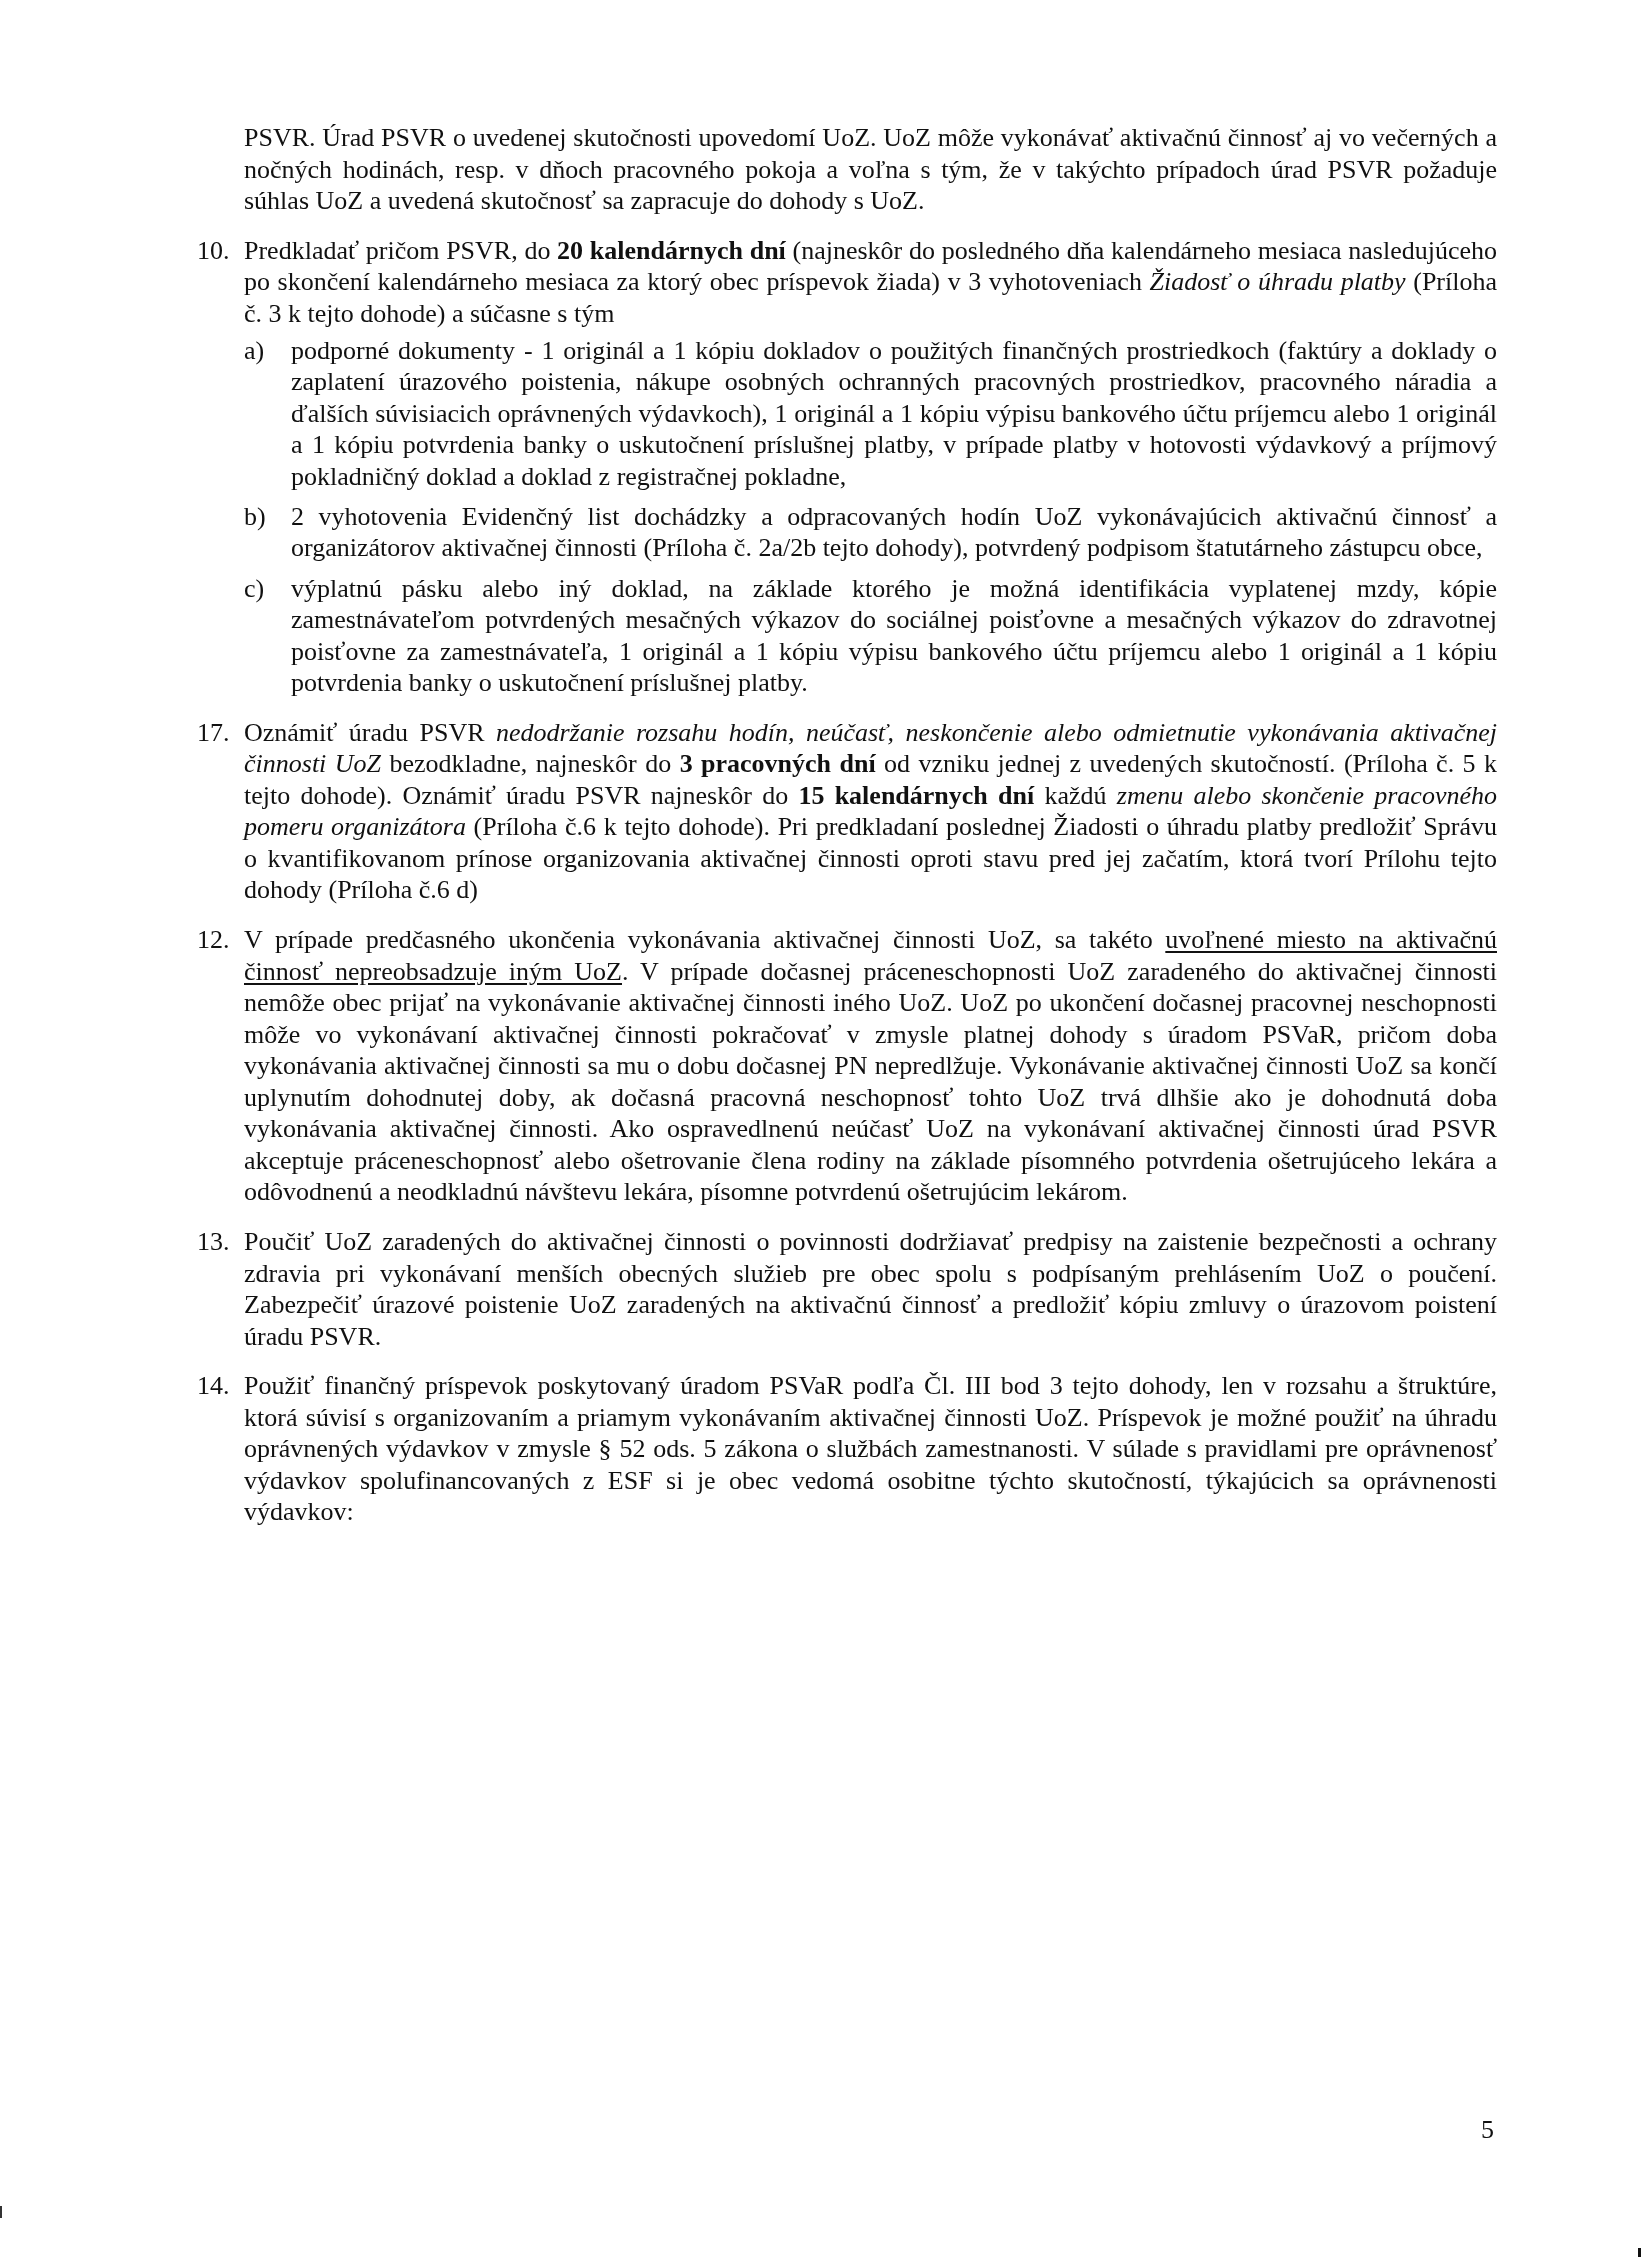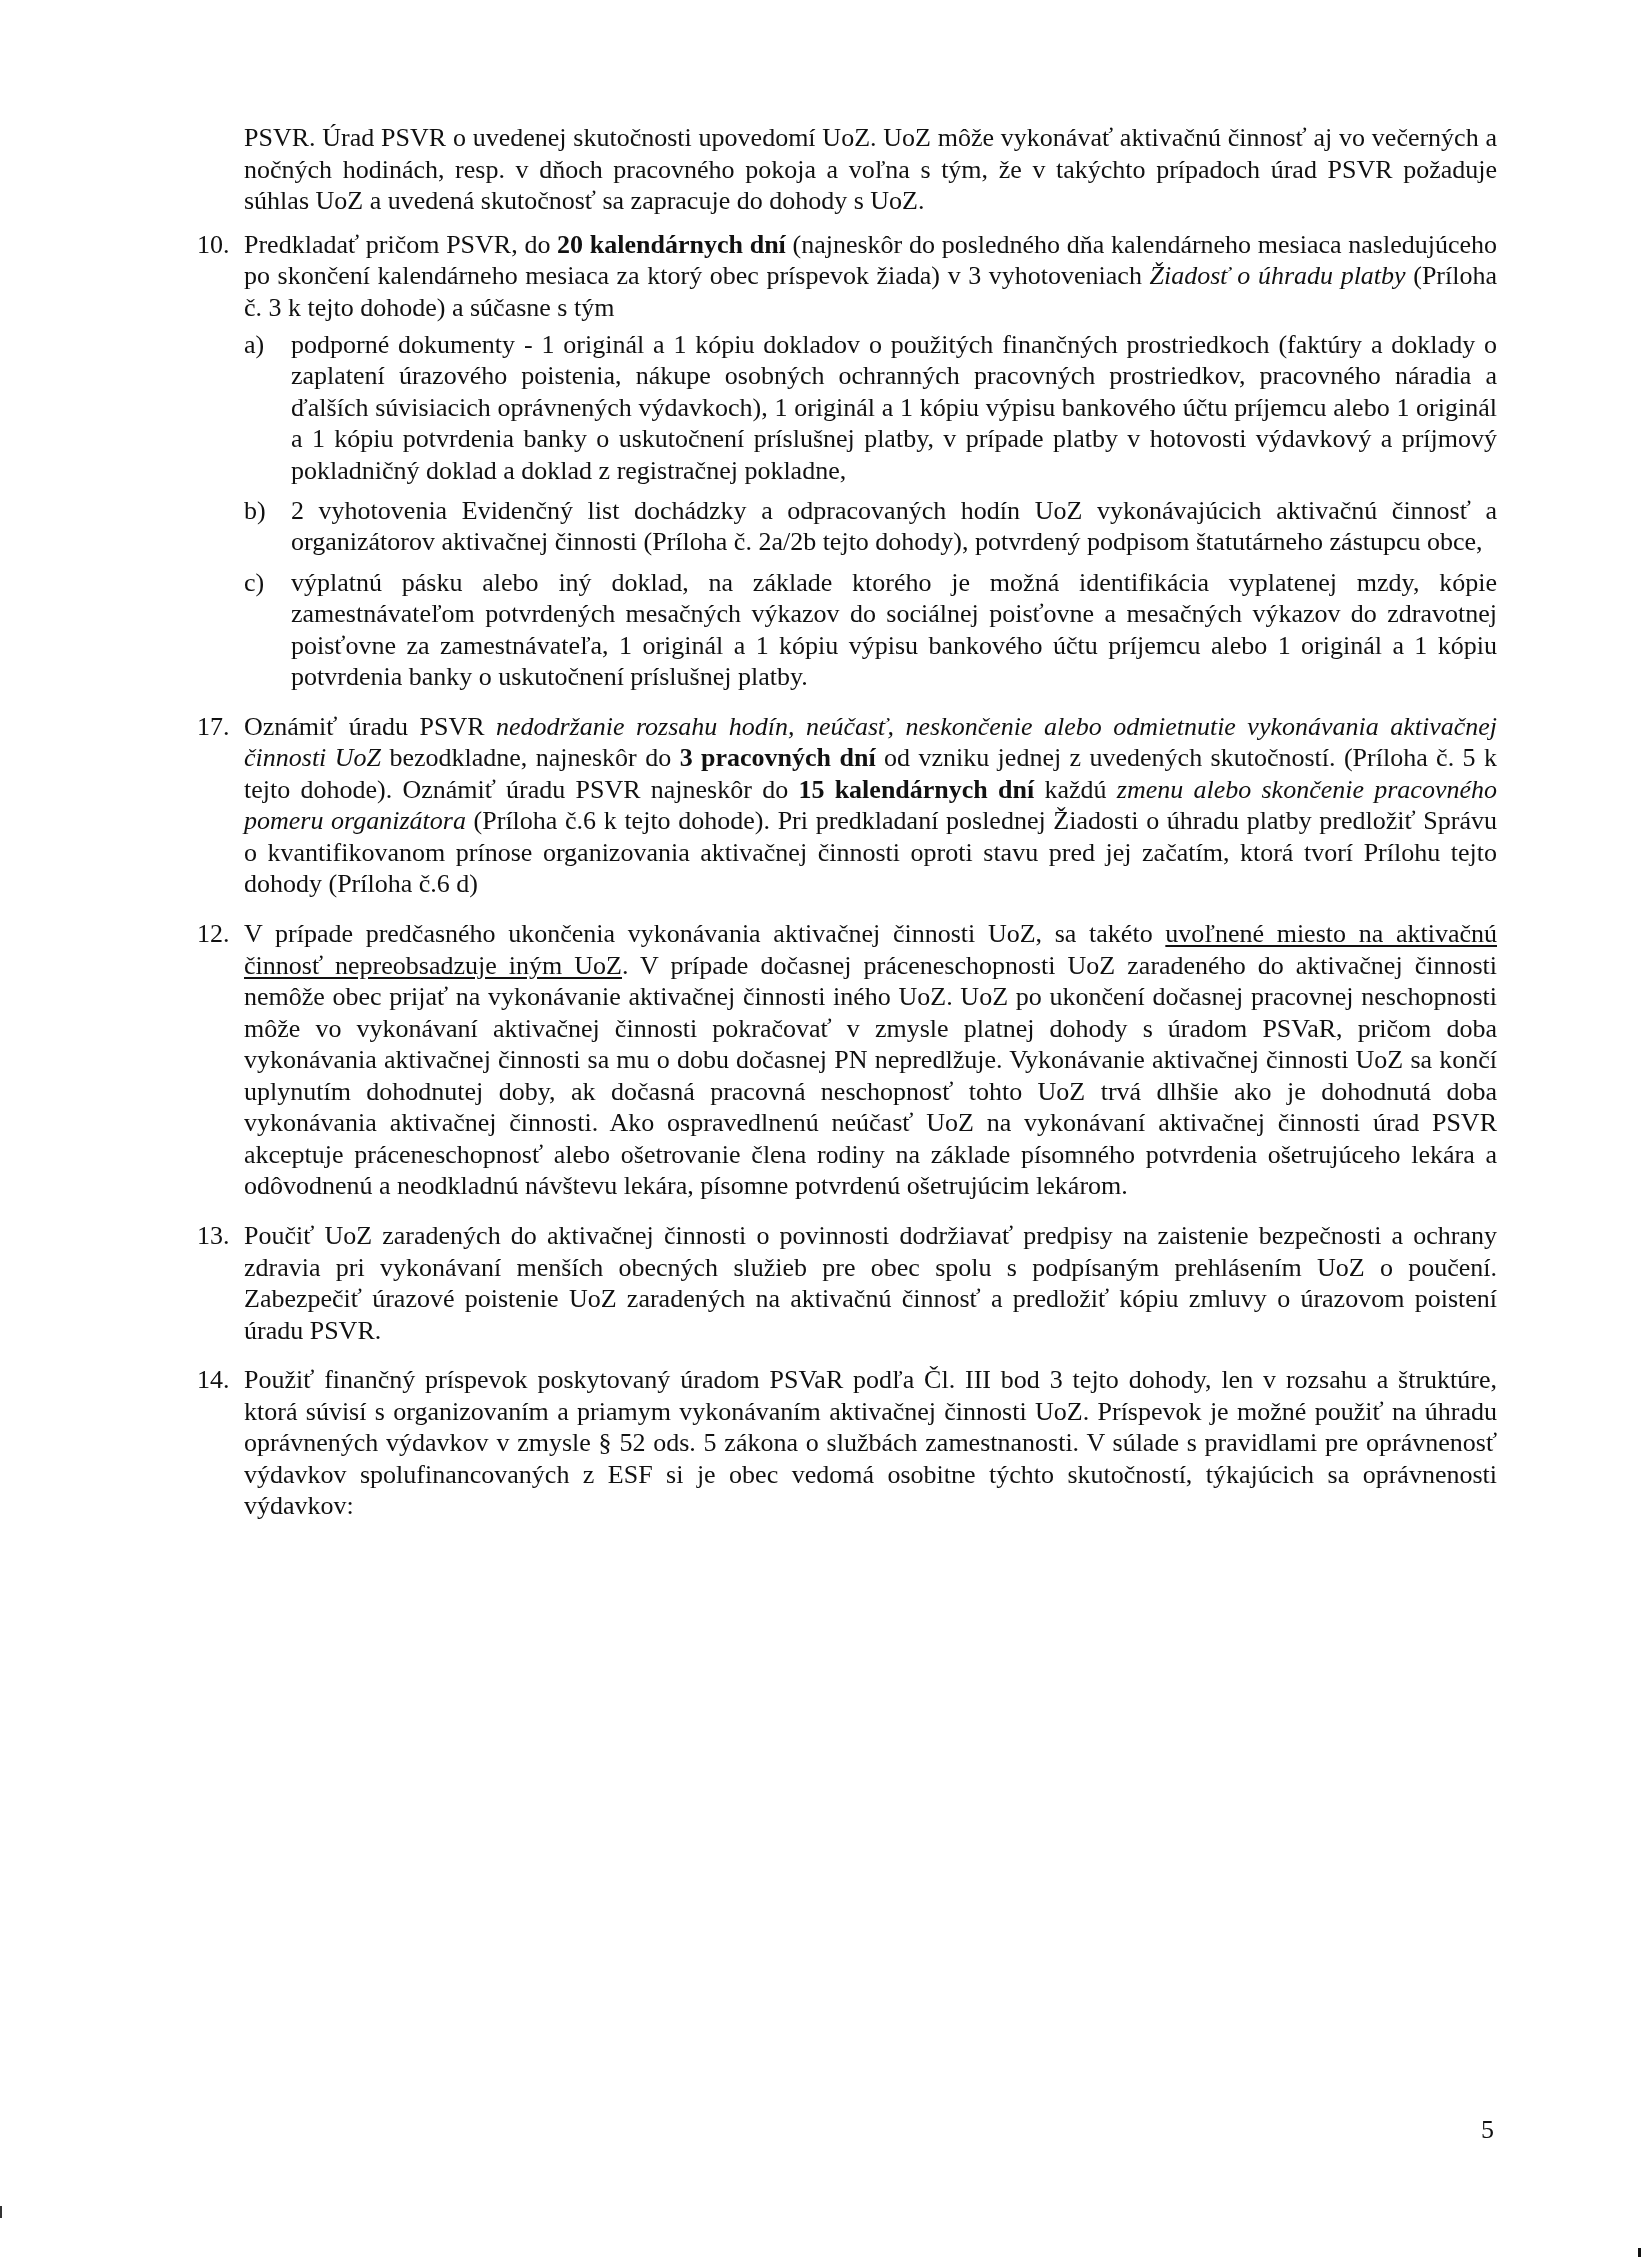--- a/index.html
+++ b/index.html
@@ -18,21 +18,21 @@
     .page {
       position: absolute;
       left: 244px;
       top: 122px;
       width: 1253px;
       font-size: 26px;
       line-height: 31.5px;
     }
     .para {
       text-align: justify;
-      margin: 0 0 12px 0;
+      margin: 0 0 18px 0;
     }
     .item {
       position: relative;
       margin: 0 0 18.3px 0;
     }
     .item-num {
       position: absolute;
       left: -47px;
       top: 0;
       width: 44px;

